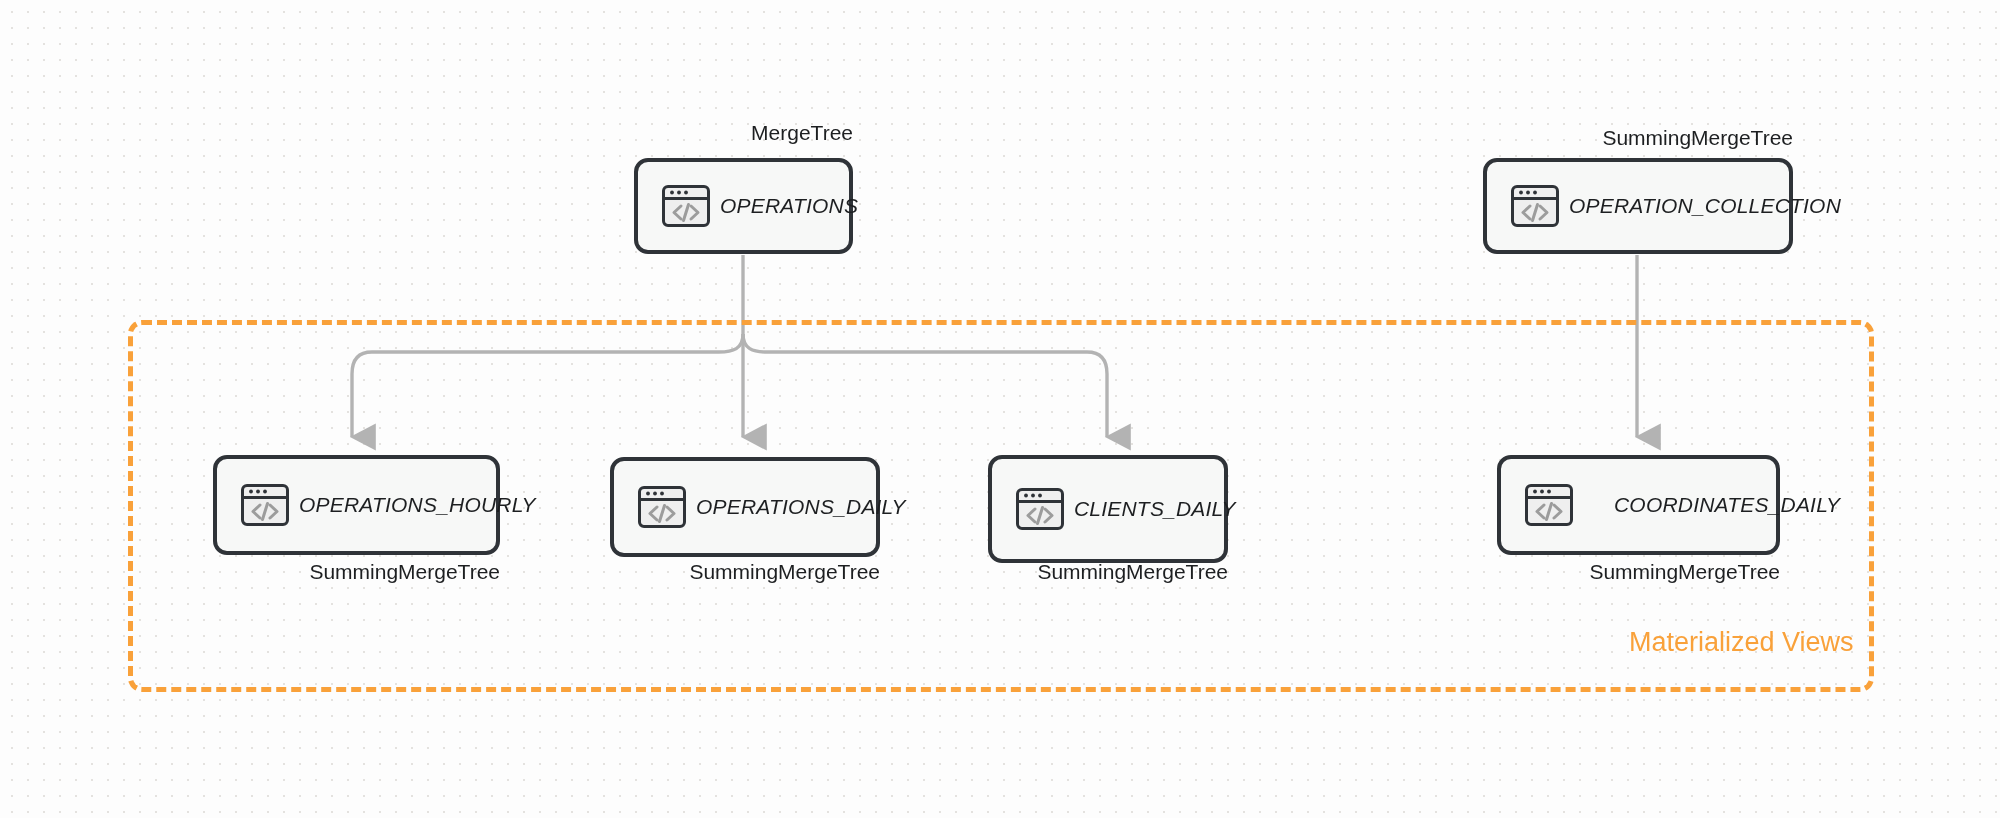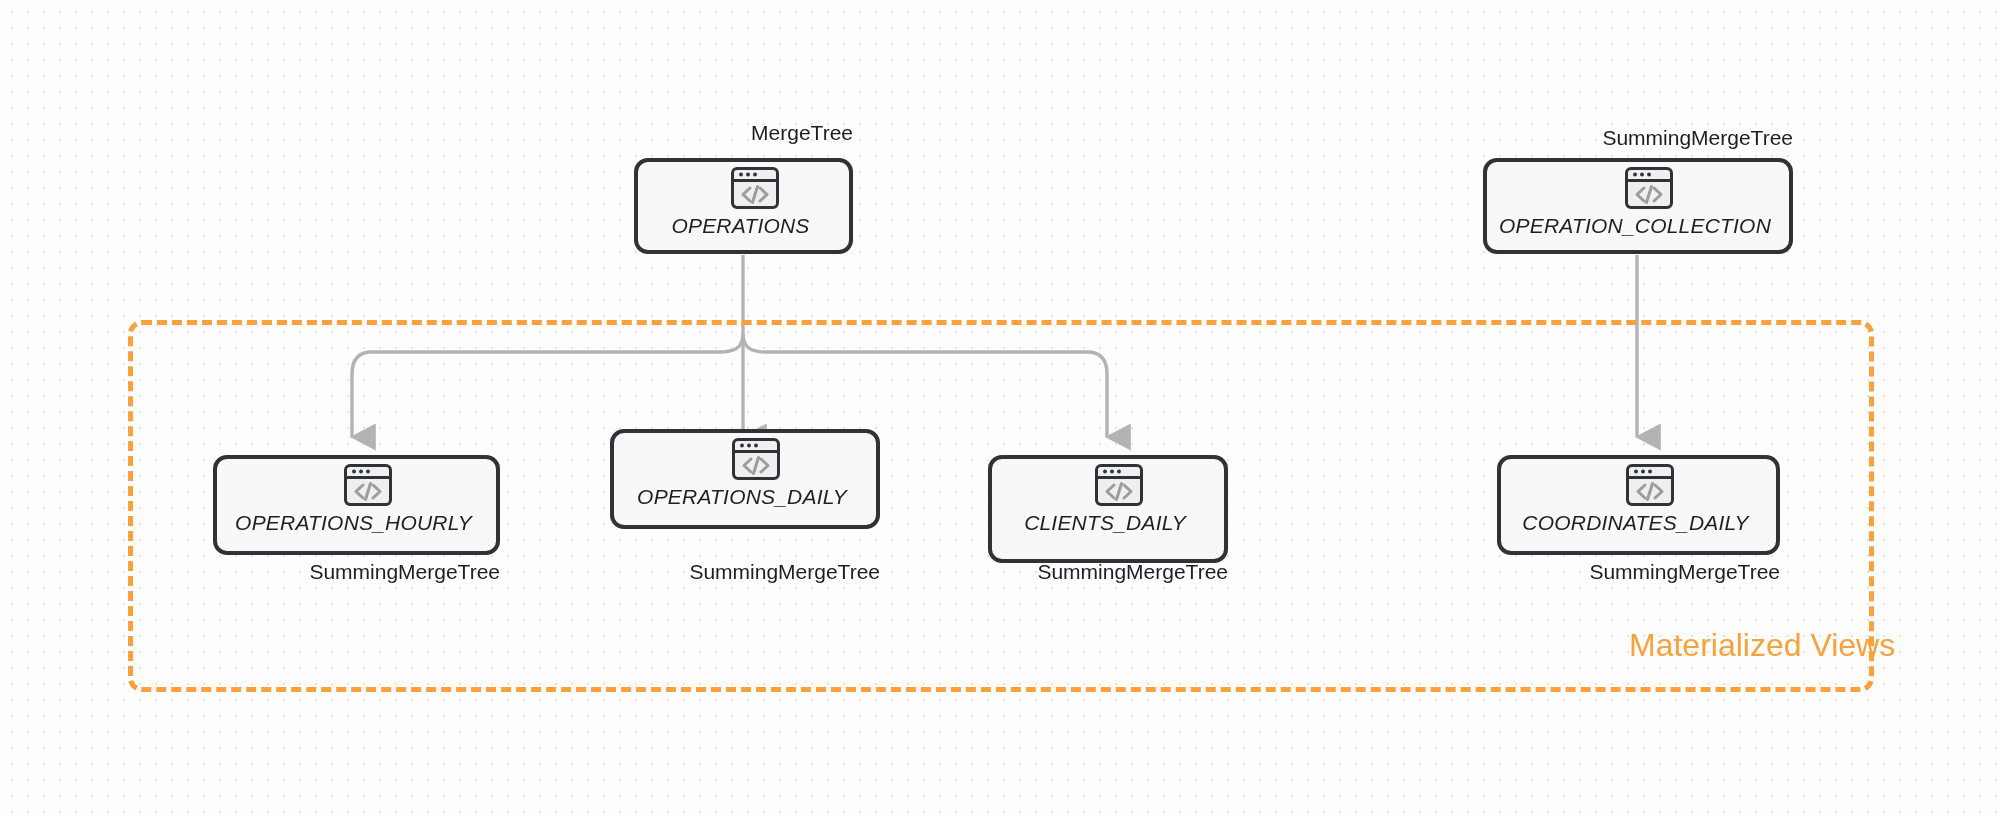--- a/index.html
+++ b/index.html
@@ -34,36 +34,35 @@
     position: absolute;
     box-sizing: border-box;
     border: 5px dashed #f9a13a;
     border-radius: 14px;
     z-index: 2;
     background: transparent;
   }
   .group-label {
     position: absolute;
     color: #f9a13a;
-    font-size: 32px;
+    font-size: 27px;
     font-family: "Liberation Sans", sans-serif;
     white-space: nowrap;
     z-index: 3;
   }
   
   .node {
     position: absolute;
     box-sizing: border-box;
     background: #f7f8f7;
     border: 4px solid #2f3338;
     border-radius: 14px;
     display: flex;
     align-items: center;
     z-index: 4;
-    flex-direction: column;
   }
   .node-icon {
     flex: 0 0 auto;
     margin-left: 22px;
     width: 52px;
     height: 52px;
     display: block;
   }
   .node-label {
     flex: 1 1 auto;
@@ -158,21 +157,21 @@
         <circle cx="26" cy="12.5" r="1.9" fill="#2f3338"></circle>
         <path d="M 21 26 L 14 32.5 L 21 39" stroke="#9c9c9c" stroke-width="3" fill="none" stroke-linecap="round" stroke-linejoin="round"></path>
         <path d="M 31 26 L 38 32.5 L 31 39" stroke="#9c9c9c" stroke-width="3" fill="none" stroke-linecap="round" stroke-linejoin="round"></path>
         <path d="M 28.5 24.5 L 23.5 40.5" stroke="#9c9c9c" stroke-width="3" fill="none" stroke-linecap="round"></path>
       </svg>
     </span>
     <span class="node-label">OPERATION_COLLECTION</span>
   </div>
   <div class="engine-label" style="left:213px; top:560px; width:287px;">SummingMergeTree</div>
 
-  <div class="node" style="left:610px; top:429px; width:270px; height:100px;">
+  <div class="node" style="left:610px; top:457px; width:270px; height:100px;">
     <span class="node-icon">
       <svg viewBox="0 0 52 52" width="52" height="52" xmlns="http://www.w3.org/2000/svg">
         <rect x="3.5" y="6.5" width="45" height="39" rx="4.5" ry="4.5" fill="#efefef" stroke="#2f3338" stroke-width="3"></rect>
         <path d="M 4 18.5 L 48 18.5" stroke="#2f3338" stroke-width="3" fill="none"></path>
         <circle cx="12" cy="12.5" r="1.9" fill="#2f3338"></circle>
         <circle cx="19" cy="12.5" r="1.9" fill="#2f3338"></circle>
         <circle cx="26" cy="12.5" r="1.9" fill="#2f3338"></circle>
         <path d="M 21 26 L 14 32.5 L 21 39" stroke="#9c9c9c" stroke-width="3" fill="none" stroke-linecap="round" stroke-linejoin="round"></path>
         <path d="M 31 26 L 38 32.5 L 31 39" stroke="#9c9c9c" stroke-width="3" fill="none" stroke-linecap="round" stroke-linejoin="round"></path>
         <path d="M 28.5 24.5 L 23.5 40.5" stroke="#9c9c9c" stroke-width="3" fill="none" stroke-linecap="round"></path>
@@ -192,21 +191,21 @@
         <circle cx="26" cy="12.5" r="1.9" fill="#2f3338"></circle>
         <path d="M 21 26 L 14 32.5 L 21 39" stroke="#9c9c9c" stroke-width="3" fill="none" stroke-linecap="round" stroke-linejoin="round"></path>
         <path d="M 31 26 L 38 32.5 L 31 39" stroke="#9c9c9c" stroke-width="3" fill="none" stroke-linecap="round" stroke-linejoin="round"></path>
         <path d="M 28.5 24.5 L 23.5 40.5" stroke="#9c9c9c" stroke-width="3" fill="none" stroke-linecap="round"></path>
       </svg>
     </span>
     <span class="node-label">CLIENTS_DAILY</span>
   </div>
   <div class="engine-label" style="left:988px; top:560px; width:240px;">SummingMergeTree</div>
 
-  <div class="node" style="left:1497px; top:455px; width:283px; height:100px;">
+  <div class="node" style="left:1497px; top:455px; width:283px; height:100px;gap:31px;">
     <span class="node-icon">
       <svg viewBox="0 0 52 52" width="52" height="52" xmlns="http://www.w3.org/2000/svg">
         <rect x="3.5" y="6.5" width="45" height="39" rx="4.5" ry="4.5" fill="#efefef" stroke="#2f3338" stroke-width="3"></rect>
         <path d="M 4 18.5 L 48 18.5" stroke="#2f3338" stroke-width="3" fill="none"></path>
         <circle cx="12" cy="12.5" r="1.9" fill="#2f3338"></circle>
         <circle cx="19" cy="12.5" r="1.9" fill="#2f3338"></circle>
         <circle cx="26" cy="12.5" r="1.9" fill="#2f3338"></circle>
         <path d="M 21 26 L 14 32.5 L 21 39" stroke="#9c9c9c" stroke-width="3" fill="none" stroke-linecap="round" stroke-linejoin="round"></path>
         <path d="M 31 26 L 38 32.5 L 31 39" stroke="#9c9c9c" stroke-width="3" fill="none" stroke-linecap="round" stroke-linejoin="round"></path>
         <path d="M 28.5 24.5 L 23.5 40.5" stroke="#9c9c9c" stroke-width="3" fill="none" stroke-linecap="round"></path>

